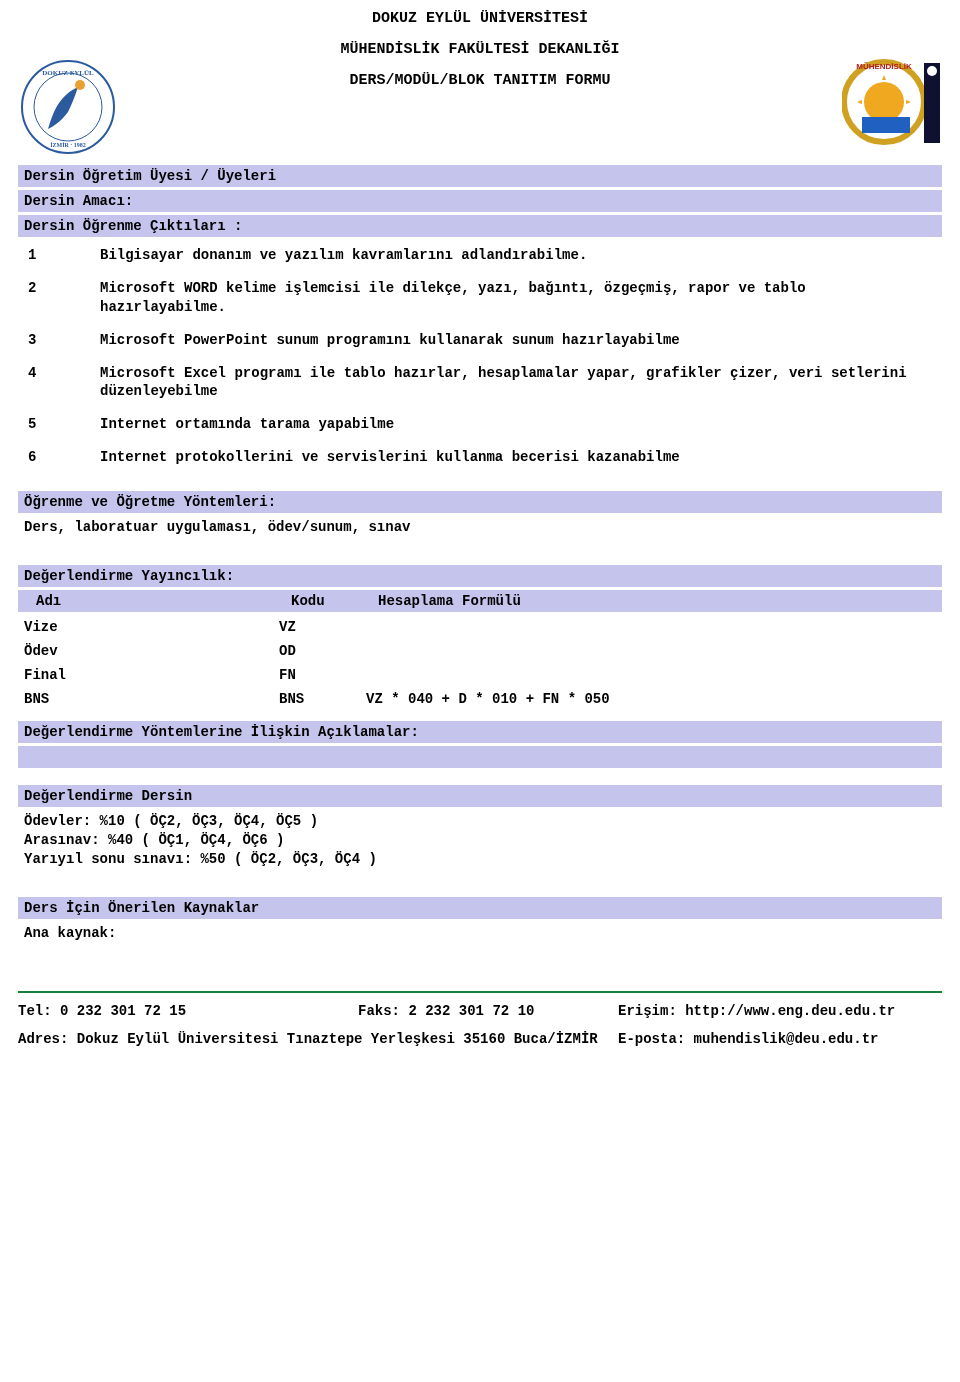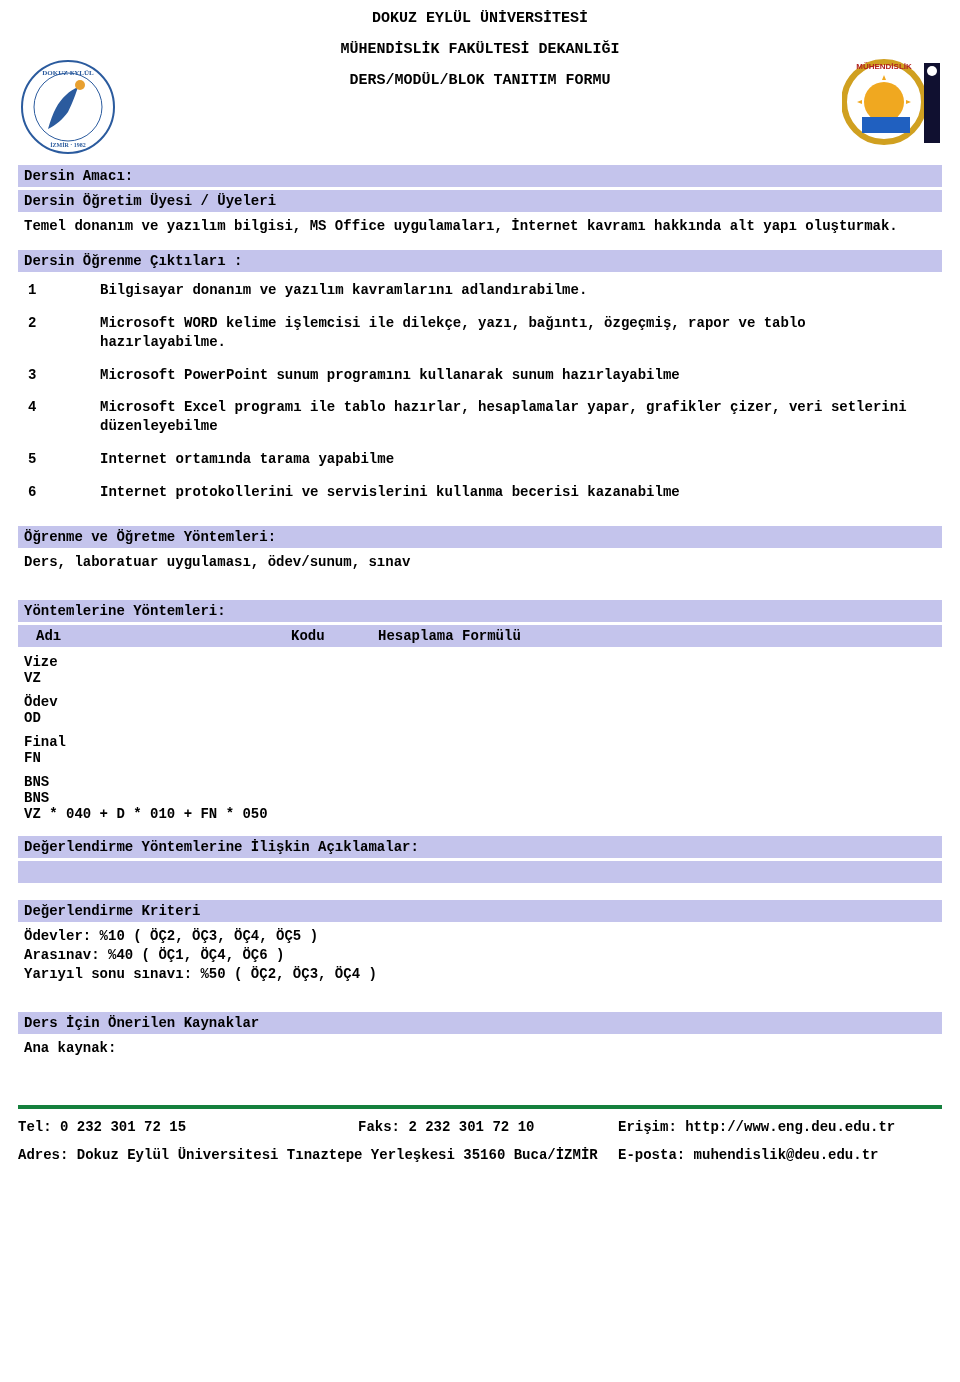--- a/index.html
+++ b/index.html
@@ -66,38 +66,37 @@
       flex: 1;
       padding-right: 8px;
       padding-left: 48px;
     }
     .eval-table {
       padding: 4px 6px 6px 6px;
     }
     .eval-row {
       display: flex;
       margin-bottom: 8px;
-      flex-direction: column;
     }
     .eval-col1 { width: 255px; }
     .eval-col2 { width: 87px; }
     .eval-col3 { flex: 1; }
     .eval-header { font-weight: bold; padding-left: 18px; align-items: center; }
     .eval-header .eval-col1 { padding-left: 0; }
     .sep {
       height: 14px;
     }
     .empty-bar {
       background: #c4c4ec;
       height: 22px;
       margin-bottom: 3px;
     }
     .footer {
       margin: 34px 18px 0 18px;
-      border-top: 4px solid #15803d;
+      border-top: 2px solid #15803d;
       padding: 10px 0 18px 0;
       font-size: 14px;
     }
     .footer-row {
       display: flex;
       margin-bottom: 12px;
     }
     .footer-row > div:nth-child(1) { width: 340px; }
     .footer-row > div:nth-child(2) { width: 260px; }
     .footer-row > div:nth-child(3) { flex: 1; }
@@ -139,23 +138,22 @@
       <rect x="20" y="60" width="48" height="16" fill="#2060c0"></rect>
       <rect x="82" y="6" width="16" height="80" fill="#101030"></rect>
       <circle cx="90" cy="14" r="5" fill="#fff"></circle>
       <text x="42" y="12" text-anchor="middle" font-size="8" fill="#b02020" font-family="sans-serif">MÜHENDİSLİK</text>
     </svg>
   </div>
 </div>
 
 <div class="content">
 
+  <div class="bar">Dersin Öğretim Üyesi / Üyeleri</div>
   <div class="bar">Dersin Amacı:</div>
-  <div class="bar">Dersin Öğretim Üyesi / Üyeleri</div>
-  <div class="plain">Temel donanım ve yazılım bilgisi, MS Office uygulamaları, İnternet kavramı hakkında alt yapı oluşturmak.</div>
 
   <div class="bar">Dersin Öğrenme Çıktıları :</div>
   <div class="outcomes">
     <div class="outcome-row">
       <div class="outcome-num">1</div>
       <div class="outcome-text">Bilgisayar donanım ve yazılım kavramlarını adlandırabilme.</div>
     </div>
     <div class="outcome-row">
       <div class="outcome-num">2</div>
       <div class="outcome-text">Microsoft WORD kelime işlemcisi ile dilekçe, yazı, bağıntı, özgeçmiş, rapor ve tablo hazırlayabilme.</div>
@@ -176,21 +174,21 @@
       <div class="outcome-num">6</div>
       <div class="outcome-text">Internet protokollerini ve servislerini kullanma becerisi kazanabilme</div>
     </div>
   </div>
 
   <div class="bar">Öğrenme ve Öğretme Yöntemleri:</div>
   <div class="plain">Ders, laboratuar uygulaması, ödev/sunum, sınav</div>
 
   <div class="sep"></div>
 
-  <div class="bar">Yöntemlerine Yöntemleri:</div>
+  <div class="bar">Değerlendirme Yayıncılık:</div>
   <div class="bar eval-header" style="display:flex;">
     <div class="eval-col1">Adı</div>
     <div class="eval-col2">Kodu</div>
     <div class="eval-col3">Hesaplama Formülü</div>
   </div>
 
   <div class="eval-table">
     <div class="eval-row">
       <div class="eval-col1">Vize</div>
       <div class="eval-col2">VZ</div>
@@ -211,21 +209,21 @@
       <div class="eval-col2">BNS</div>
       <div class="eval-col3">VZ * 040 + D * 010 + FN * 050</div>
     </div>
   </div>
 
   <div class="bar">Değerlendirme Yöntemlerine İlişkin Açıklamalar:</div>
   <div class="empty-bar"></div>
 
   <div class="sep"></div>
 
-  <div class="bar">Değerlendirme Kriteri</div>
+  <div class="bar">Değerlendirme Dersin</div>
   <div class="plain">
     <div>Ödevler: %10 ( ÖÇ2, ÖÇ3, ÖÇ4, ÖÇ5 )</div>
     <div>Arasınav: %40 ( ÖÇ1, ÖÇ4, ÖÇ6 )</div>
     <div>Yarıyıl sonu sınavı: %50 ( ÖÇ2, ÖÇ3, ÖÇ4 )</div>
   </div>
 
   <div class="sep"></div>
 
   <div class="bar">Ders İçin Önerilen Kaynaklar</div>
   <div class="plain">

